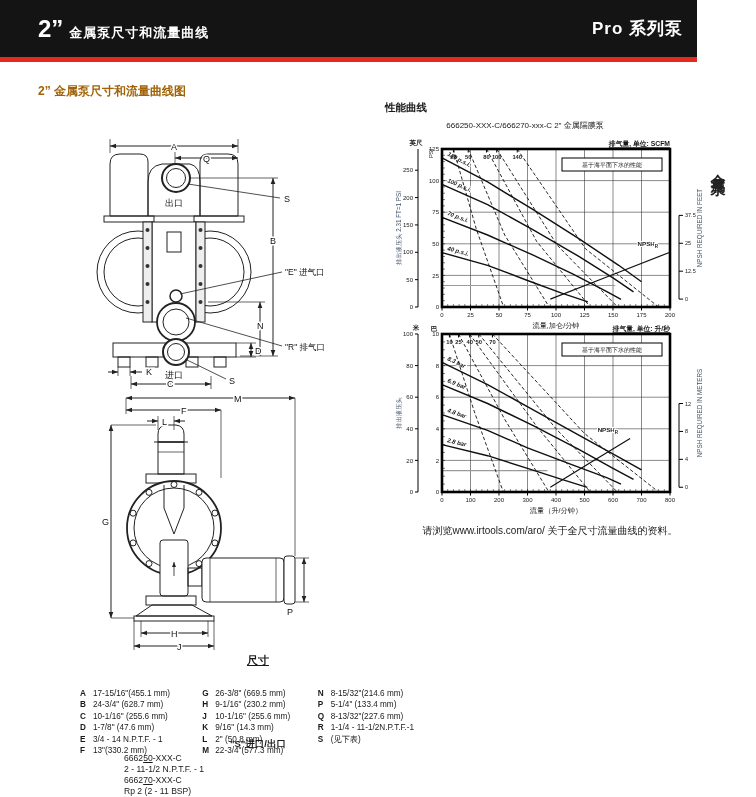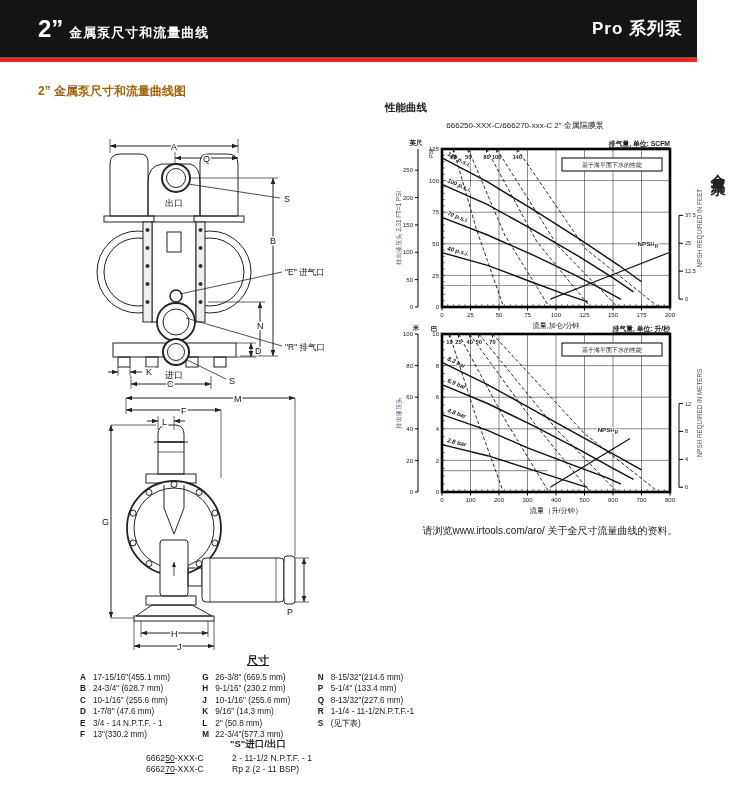--- a/index.html
+++ b/index.html
@@ -20,32 +20,32 @@
   .chart-subtitle{position:absolute;left:385px;top:120px;width:280px;text-align:center;font-size:8px;}
   svg.chart{position:absolute;width:320px;height:215px;}
   #chart1{left:392px;top:135px;}
   #chart2{left:392px;top:320px;}
   .flow-note{position:absolute;left:380px;top:524px;width:340px;text-align:center;font-size:10px;}
   svg.pump{position:absolute;width:300px;height:272px;}
   #front-view{left:88px;top:126px;}
   #side-view{left:88px;top:390px;}
   .pump text{font-family:"Liberation Sans","DejaVu Sans",sans-serif;}
   .dims{position:absolute;left:80px;top:653px;width:356px;}
-  .dims-title{text-align:center;font-size:11px;font-weight:bold;text-decoration:underline;margin-bottom:4px;}
+  .dims-title{text-align:center;font-size:11px;font-weight:bold;text-decoration:underline;margin-bottom:20px;}
   .dims-cols{display:flex;gap:5px;font-size:8.2px;line-height:11.4px;}
   .dim-col{white-space:nowrap;}
   .dim-col:nth-child(1){width:119px;}
   .dim-col:nth-child(2){width:112px;}
   .dim-col:nth-child(3){width:120px;}
   .dim-row{display:flex;}
   .dim-k{width:13px;font-weight:600;}
   .dims .dim-v{flex:1;}
   .inlet{position:absolute;left:80px;top:738px;width:356px;}
   .inlet-title{text-align:center;font-size:9.5px;font-weight:bold;margin-bottom:2px;}
-  .inlet-row{display:flex;margin-left:66px;font-size:8.6px;line-height:11px;}
+  .inlet-row{display:flex;margin-left:44px;font-size:8.6px;line-height:11px;flex-direction:column;}
   .inlet-model{width:86px;}
   .dimlbl{font-size:9px;fill:#111;paint-order:stroke;stroke:#fff;stroke-width:3px;}
   .porttxt{font-size:9px;fill:#111;}
   .callout{font-size:8.5px;fill:#111;}
 </style>
 </head>
 <body>
 
 <div class="page">
 

